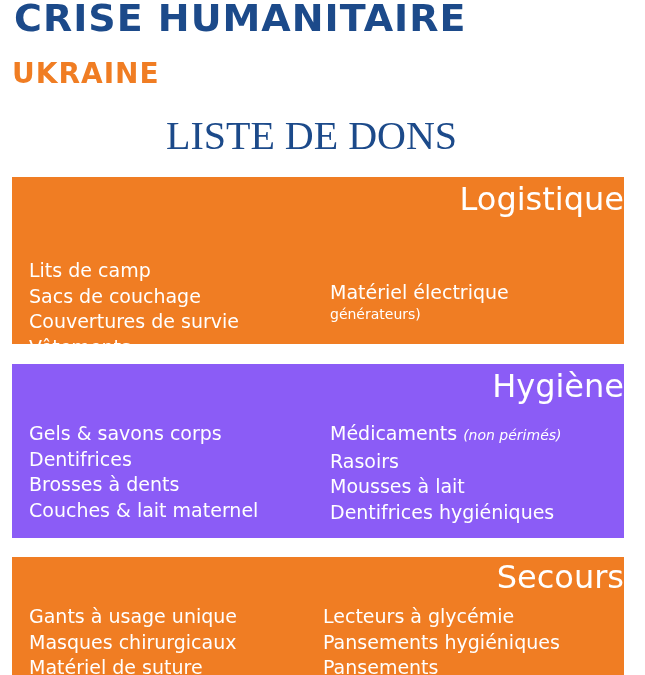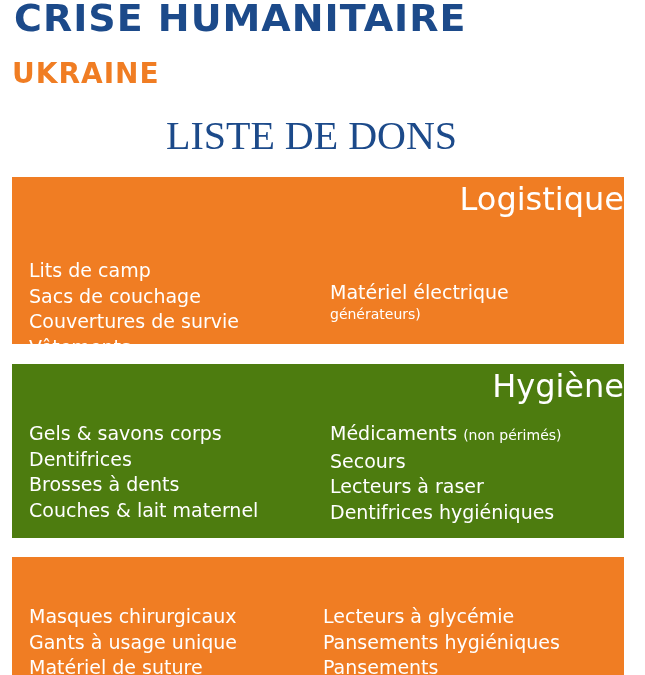--- a/index.html
+++ b/index.html
@@ -24,32 +24,32 @@
       position: absolute; left: 166px; top: 112px;
       font-family: Liberation Serif, serif; font-weight: normal;
       font-size: 40px; color: #1c4a8a; line-height: 48px; letter-spacing: 0px;
       white-space: nowrap;
     }
     .box {
       position: absolute; left: 12px; width: 612px;
       color: #ffffff;
     }
     .box.orange { background: #f07d23; }
-    .box.blue { background: #4d7c0f; }
+    .box.blue { background: #8b5cf6; }
     .box-title {
       position: absolute; left: 0; right: 0; text-align: right;
       font-size: 32px; line-height: 32px; font-weight: normal;
     }
     .col {
       position: absolute;
       font-size: 19px; line-height: 25.5px;
       white-space: nowrap;
     }
     .col .item { display: block; }
-    .small { font-size: 14px; }
+    .small { font-size: 14px; font-style: italic; }
     .note { font-size: 14px; line-height: 17px; display: block; }
   </style>
 </head>
 <body>
 
 <div class="title-1">CRISE HUMANITAIRE</div>
 <div class="title-2">UKRAINE</div>
 <div class="title-3">LISTE DE DONS</div>
 
 <div class="box orange" style="top:177px; height:167px;">
@@ -69,30 +69,31 @@
 <div class="box blue" style="top:364px; height:174px;">
   <div class="box-title" style="top:6px;">Hygiène</div>
   <div class="col" style="left:17px; top:57px;">
     <span class="item">Gels &amp; savons corps</span>
     <span class="item">Dentifrices</span>
     <span class="item">Brosses à dents</span>
     <span class="item">Couches &amp; lait maternel</span>
   </div>
   <div class="col" style="left:318px; top:57px;">
     <span class="item"><span>Médicaments </span><span class="small">(non périmés)</span></span>
-    <span class="item">Secours</span>
-    <span class="item">Lecteurs à raser</span>
+    <span class="item">Rasoirs</span>
+    <span class="item">Mousses à lait</span>
     <span class="item">Dentifrices hygiéniques</span>
   </div>
 </div>
 
 <div class="box orange" style="top:557px; height:130px;">
+  <div class="box-title" style="top:4px;">Secours</div>
   <div class="col" style="left:17px; top:47px;">
+    <span class="item">Gants à usage unique</span>
     <span class="item">Masques chirurgicaux</span>
-    <span class="item">Gants à usage unique</span>
     <span class="item">Matériel de suture</span>
   </div>
   <div class="col" style="left:311px; top:47px;">
     <span class="item">Lecteurs à glycémie</span>
     <span class="item">Pansements hygiéniques</span>
     <span class="item">Pansements</span>
   </div>
 </div>
 
 </body></html>

